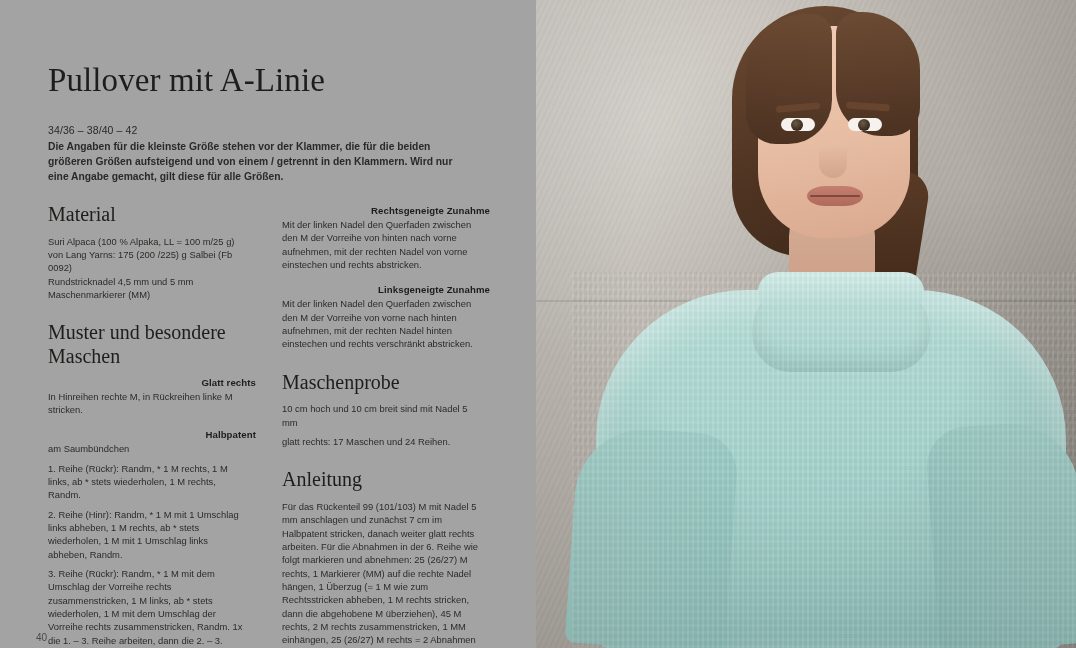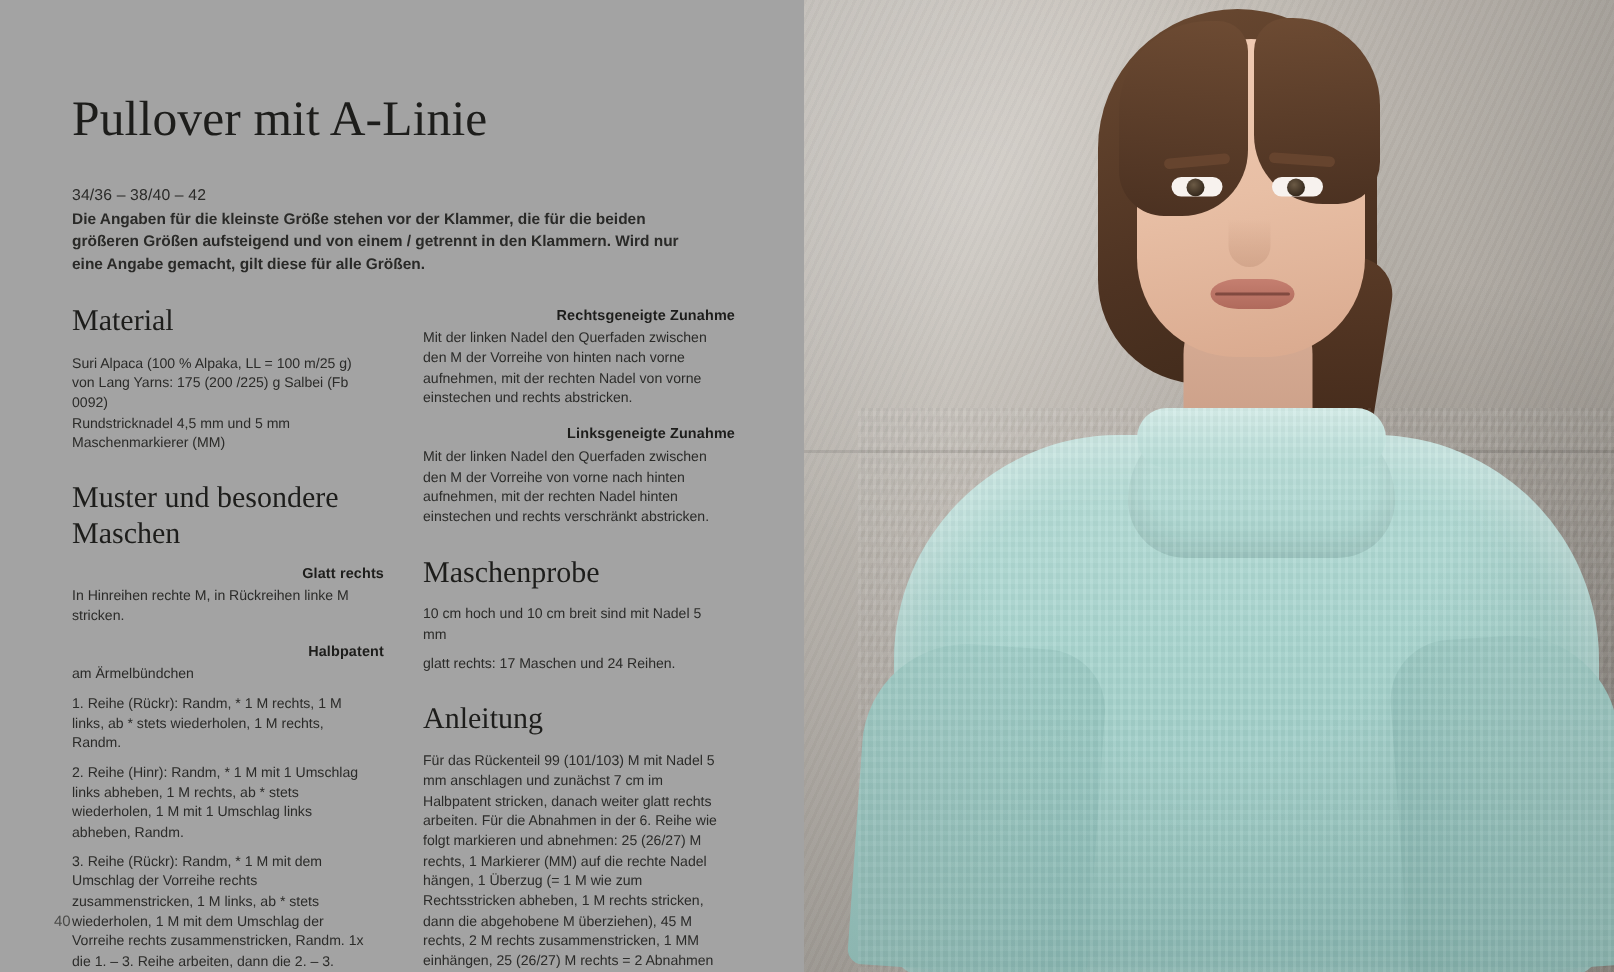--- a/index.html
+++ b/index.html
@@ -89,21 +89,21 @@
   p.body {
     font-size: 9.4px;
     line-height: 1.42;
     color: #2b2b29;
     margin: 0 12px 6px 0;
   }
   p.body b { font-weight: normal; }
   .page-number {
     position: absolute;
     left: 36px;
-    bottom: 28px;
+    bottom: 5px;
     font-size: 10px;
     color: #4a4a48;
   }
   
   .photo {
     position: relative;
     width: 540px;
     height: 648px;
     overflow: hidden;
     background: #b9b4ae;
@@ -300,21 +300,21 @@
           <p class="body" style="white-space: pre-line;">Suri Alpaca (100 % Alpaka, LL = 100 m/25 g) von Lang Yarns: 175 (200 /225) g Salbei (Fb 0092)
 Rundstricknadel 4,5 mm und 5 mm
 Maschenmarkierer (MM)</p>
 
           <h2 class="section tight">Muster und besondere Maschen</h2>
 
           <h3 class="sub first">Glatt rechts</h3>
           <p class="body">In Hinreihen rechte M, in Rückreihen linke M stricken.</p>
 
           <h3 class="sub">Halbpatent</h3>
-          <p class="body">am Ärmelbündchen</p>
+          <p class="body">am Saumbündchen</p>
           <p class="body">1. Reihe (Rückr): Randm, * 1 M rechts, 1 M links, ab * stets wiederholen, 1 M rechts, Randm.</p>
           <p class="body">2. Reihe (Hinr): Randm, * 1 M mit 1 Umschlag links abheben, 1 M rechts, ab * stets wiederholen, 1 M mit 1 Umschlag links abheben, Randm.</p>
           <p class="body">3. Reihe (Rückr): Randm, * 1 M mit dem Umschlag der Vorreihe rechts zusammenstricken, 1 M links, ab * stets wiederholen, 1 M mit dem Umschlag der Vorreihe rechts zusammenstricken, Randm. 1x die 1. – 3. Reihe arbeiten, dann die 2. – 3. Reihe stets wiederholen.</p>
 
           <h3 class="sub">Bündchenmuster</h3>
           <p class="body">am Ärmelbündchen</p>
 
         </div>
 
         <div class="col">

